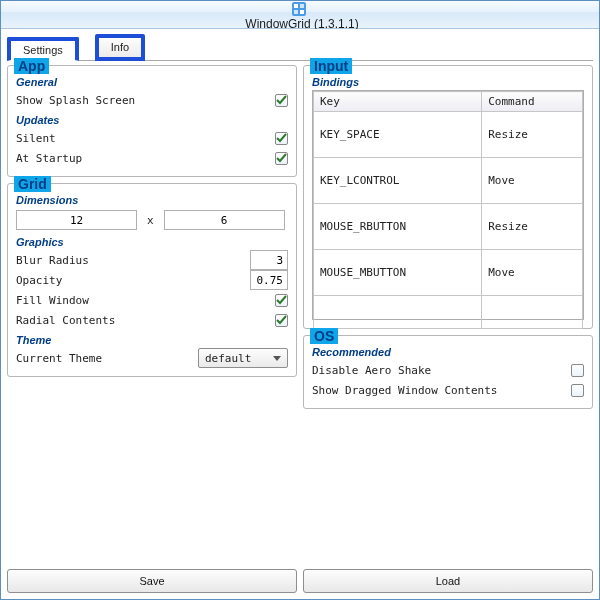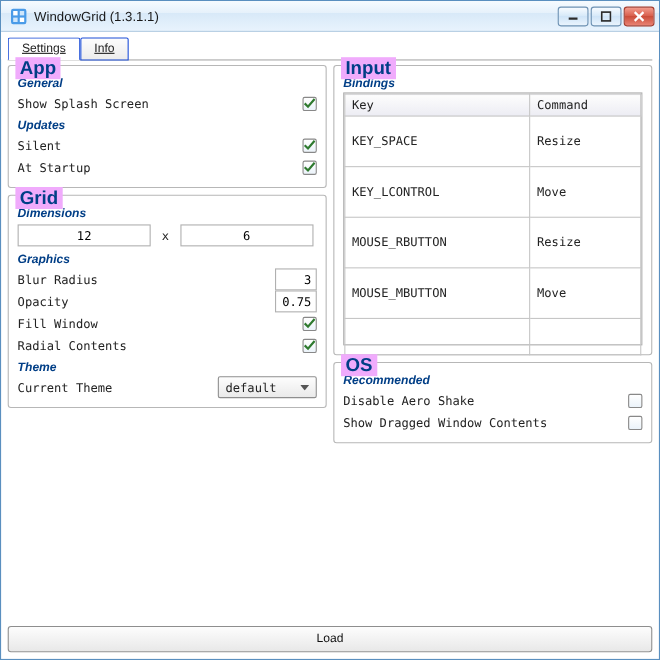--- a/index.html
+++ b/index.html
@@ -13,20 +13,21 @@
   box-shadow: 0 0 8px rgba(0,0,0,0.2);
 }
 
 
 .titlebar {
   height: 28px;
   background: linear-gradient(#f6fbff,#e6f1fb 40%,#d8e9f8 41%,#e8f3fd);
   border-bottom: 1px solid #a9c6de;
   display: flex; align-items: center;
   padding: 0 4px 0 8px;
+  flex-direction: column;
 }
 .titlebar .icon {
   width: 16px; height: 16px; margin-right: 6px;
   display: inline-block;
 }
 .titlebar .title { flex: 1; color: #1a1a1a; font-size: 12px; }
 .titlebar .win-btns { display: flex; gap: 2px; }
 .win-btn {
   width: 28px; height: 18px;
   border: 1px solid #6d91b3; border-radius: 3px;
@@ -41,28 +42,27 @@
 .win-btn svg { display: block; }
 
 
 .tabstrip {
   display: flex; align-items: flex-end;
   padding: 4px 6px 0 6px;
   background: #fff;
 }
 .tab {
   padding: 3px 12px 4px 12px;
-  border: 1px solid #1d4ed8;
-  margin-right: 0;
+  border: 4px solid #1d4ed8;
+  margin-right: 16px;
   border-radius: 2px 2px 0 0;
   background: linear-gradient(#fdfdfd,#ececec);
   position: relative; top: 1px;
   cursor: pointer;
   color: #222;
-  text-decoration: underline;
 }
 .tab.active {
   background: #fff;
   border-bottom: 1px solid #fff;
 }
 .tabunderline { border-bottom: 1px solid #a9a9a9; margin: 0 6px; }
 
 
 .content {
   flex: 1;
@@ -74,22 +74,22 @@
 
 
 .group {
   border: 1px solid #b7b7b7;
   border-radius: 3px;
   padding: 6px 8px 8px 8px;
   position: relative;
 }
 .group > .legend {
   position: absolute; top: -8px; left: 6px;
-  background: #f0abfc; padding: 0 4px;
-  color: #003e86; font-weight: bold; font-size: 17px;
+  background: #0ea5e9; padding: 0 4px;
+  color: #003e86; font-weight: bold; font-size: 14px;
 }
 .subhead {
   color: #003e86; font-style: italic; font-weight: bold;
   font-size: 11px; margin: 4px 0 2px 0;
 }
 .row {
   display: flex; align-items: center; height: 20px;
   color: #222;
 }
 .row .label { flex: 1; }
@@ -339,16 +339,17 @@
           <span class="checkbox">
             
           </span>
         </div>
       </div>
 
     </div>
   </div>
 
   <div class="button-row">
+    <div class="big-btn">Save</div>
     <div class="big-btn">Load</div>
   </div>
 
 </div>
 
 </body></html>

